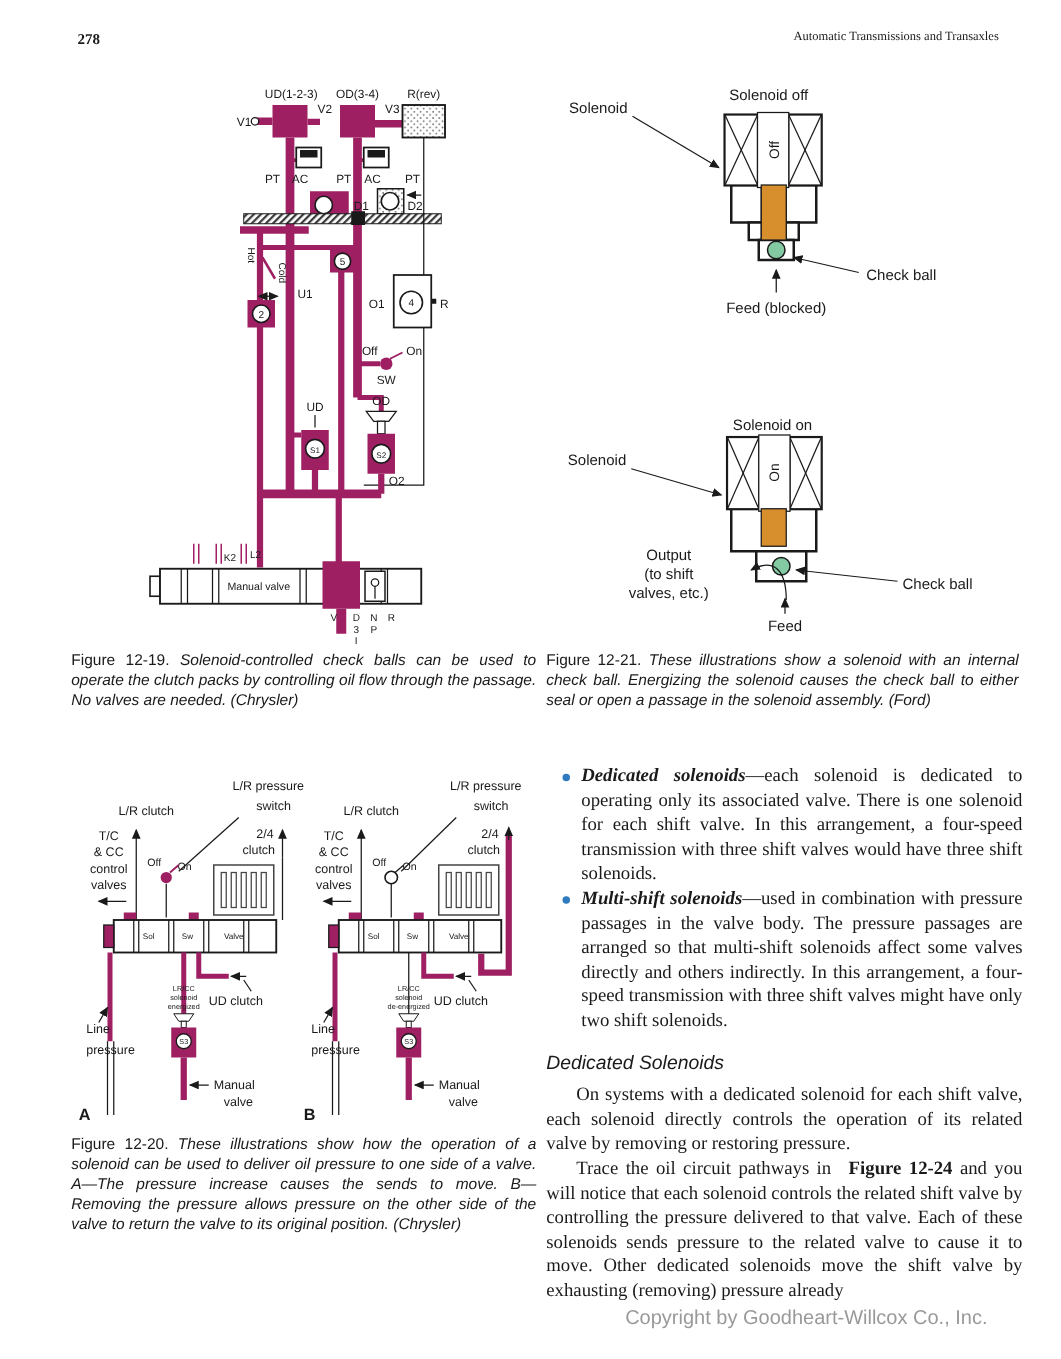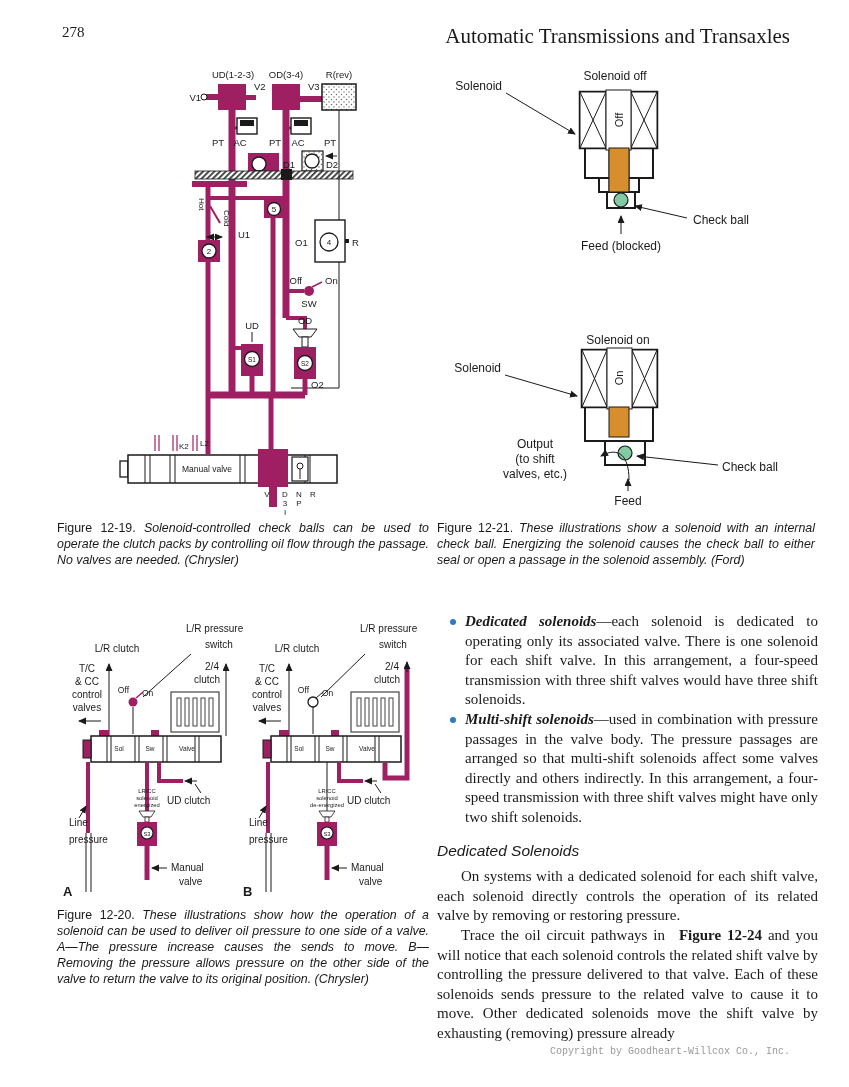--- a/index.html
+++ b/index.html
@@ -2,38 +2,38 @@
 <html><head>
 <meta charset="utf-8">
 <style>
   html,body{margin:0;padding:0;}
   body{
     position:relative;width:849px;height:1087px;background:#ffffff;overflow:hidden;
     font-family:"Liberation Serif",serif;color:#1a1a1a;
   }
   .abs{position:absolute;}
   
-  .page-num{left:62px;top:24px;font-size:15px;}
-  .running-head{right:59px;top:24px;font-size:21px;}
+  .page-num{left:62px;top:24px;font-size:12px;font-weight:bold;}
+  .running-head{right:50px;top:24px;font-size:10px;}
   
   .caption{font-family:"Liberation Sans",sans-serif;font-size:12.4px;line-height:1.28;text-align:justify;}
   .cap-lead{font-weight:normal;}
   .cap-text{font-style:italic;}
   
   .body-col{left:437px;top:612px;width:381px;font-size:15px;line-height:19.6px;text-align:justify;}
   .body-col p{margin:0;}
   .p-indent{text-indent:24px;}
   .bullet-item{position:relative;padding-left:28px;}
   .bullet-dot{position:absolute;left:13px;top:7px;width:6px;height:6px;border-radius:50%;}
   .lead{font-weight:bold;font-style:italic;}
   .fig-ref{font-weight:bold;margin-left:8px;}
   h3.sub-head{font-family:"Liberation Sans",sans-serif;font-style:italic;font-weight:normal;
     font-size:15.5px;margin:13px 0 7px 0;text-align:left;}
   
-  .footer{right:59px;top:1046px;font-family:Liberation Mono, monospace;font-size:10px;color:#999;}
+  .footer{right:59px;top:1046px;font-family:Liberation Sans, sans-serif;font-size:16px;color:#999;}
   
   svg text{font-family:"Liberation Sans",sans-serif;fill:#1a1a1a;}
   .t12{font-size:12px}.t11{font-size:11px}.t10{font-size:10px}.t95{font-size:9.5px}
   .t85{font-size:8.5px}.t8{font-size:8px}.t65{font-size:6.5px}.t58{font-size:5.8px}.t13b{font-size:13px;font-weight:bold}
   .mid{text-anchor:middle}.end{text-anchor:end}
   .pipe{stroke:#9e2063;fill:none;}
   .mgf{fill:#9e2063;}
   .wht{fill:#fff;stroke:#1a1a1a;}
   .thin{stroke:#1a1a1a;stroke-width:1;fill:none;}
   .gry{stroke:#444;fill:#fff;}

